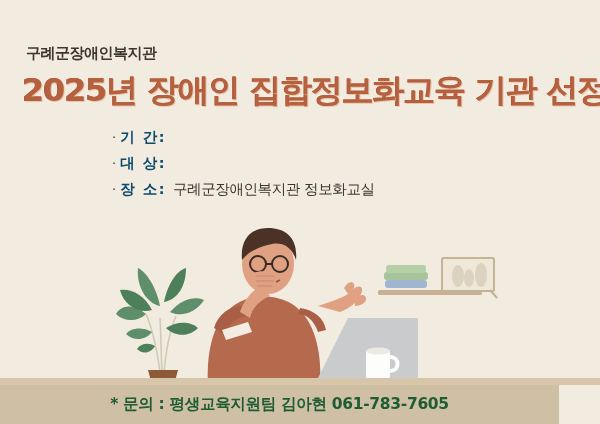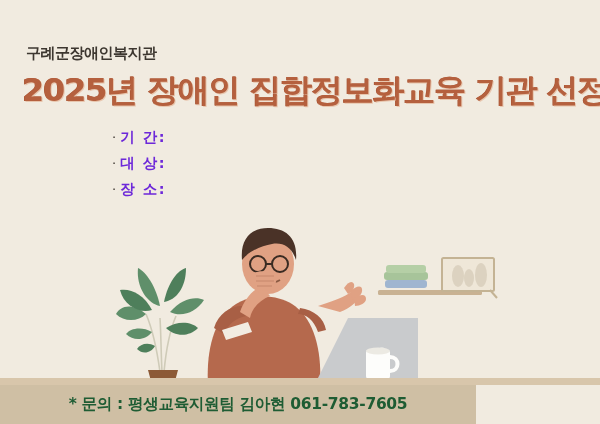--- a/index.html
+++ b/index.html
@@ -58,21 +58,21 @@
     font-size: 14.5px;
     white-space: nowrap;
   }
   .info-dot {
     color: #3b352e;
     font-size: 13px;
     margin-right: 4px;
   }
   .info-label {
     font-weight: 700;
-    color: #6d28d9;
+    color: #0c4a6e;
     letter-spacing: 1.5px;
     margin-right: 7px;
   }
   .info-value {
     color: #3b352e;
     letter-spacing: -0.4px;
   }
 
   
   .scene {
@@ -82,21 +82,21 @@
     width: 600px;
     height: 175px;
   }
   .scene svg { display: block; }
 
   
   .footer-band {
     position: absolute;
     left: 0;
     bottom: 0;
-    width: 476px;
+    width: 559px;
     height: 39px;
     background: #cfbfa4;
     display: flex;
     align-items: center;
     justify-content: center;
   }
   .footer-text {
     font-size: 15.5px;
     font-weight: 700;
     color: #1e5c33;
@@ -121,20 +121,21 @@
     </div>
 
     <div class="info-row">
       <span class="info-dot">·</span>
       <span class="info-label">대 상:</span>
     </div>
 
     <div class="info-row">
       <span class="info-dot">·</span>
       <span class="info-label">장 소:</span>
+      <span class="info-value">구례군장애인복지관 정보화교실</span>
     </div>
 
   </div>
 
   <div class="scene">
     <svg width="600" height="175" viewBox="0 0 600 175" xmlns="http://www.w3.org/2000/svg">
 
       <g>
         <rect x="378" y="80" width="104" height="5" rx="1.5" fill="#c9b293"></rect>
         <rect x="384" y="62" width="44" height="8" rx="3" fill="#a7c49a"></rect>

